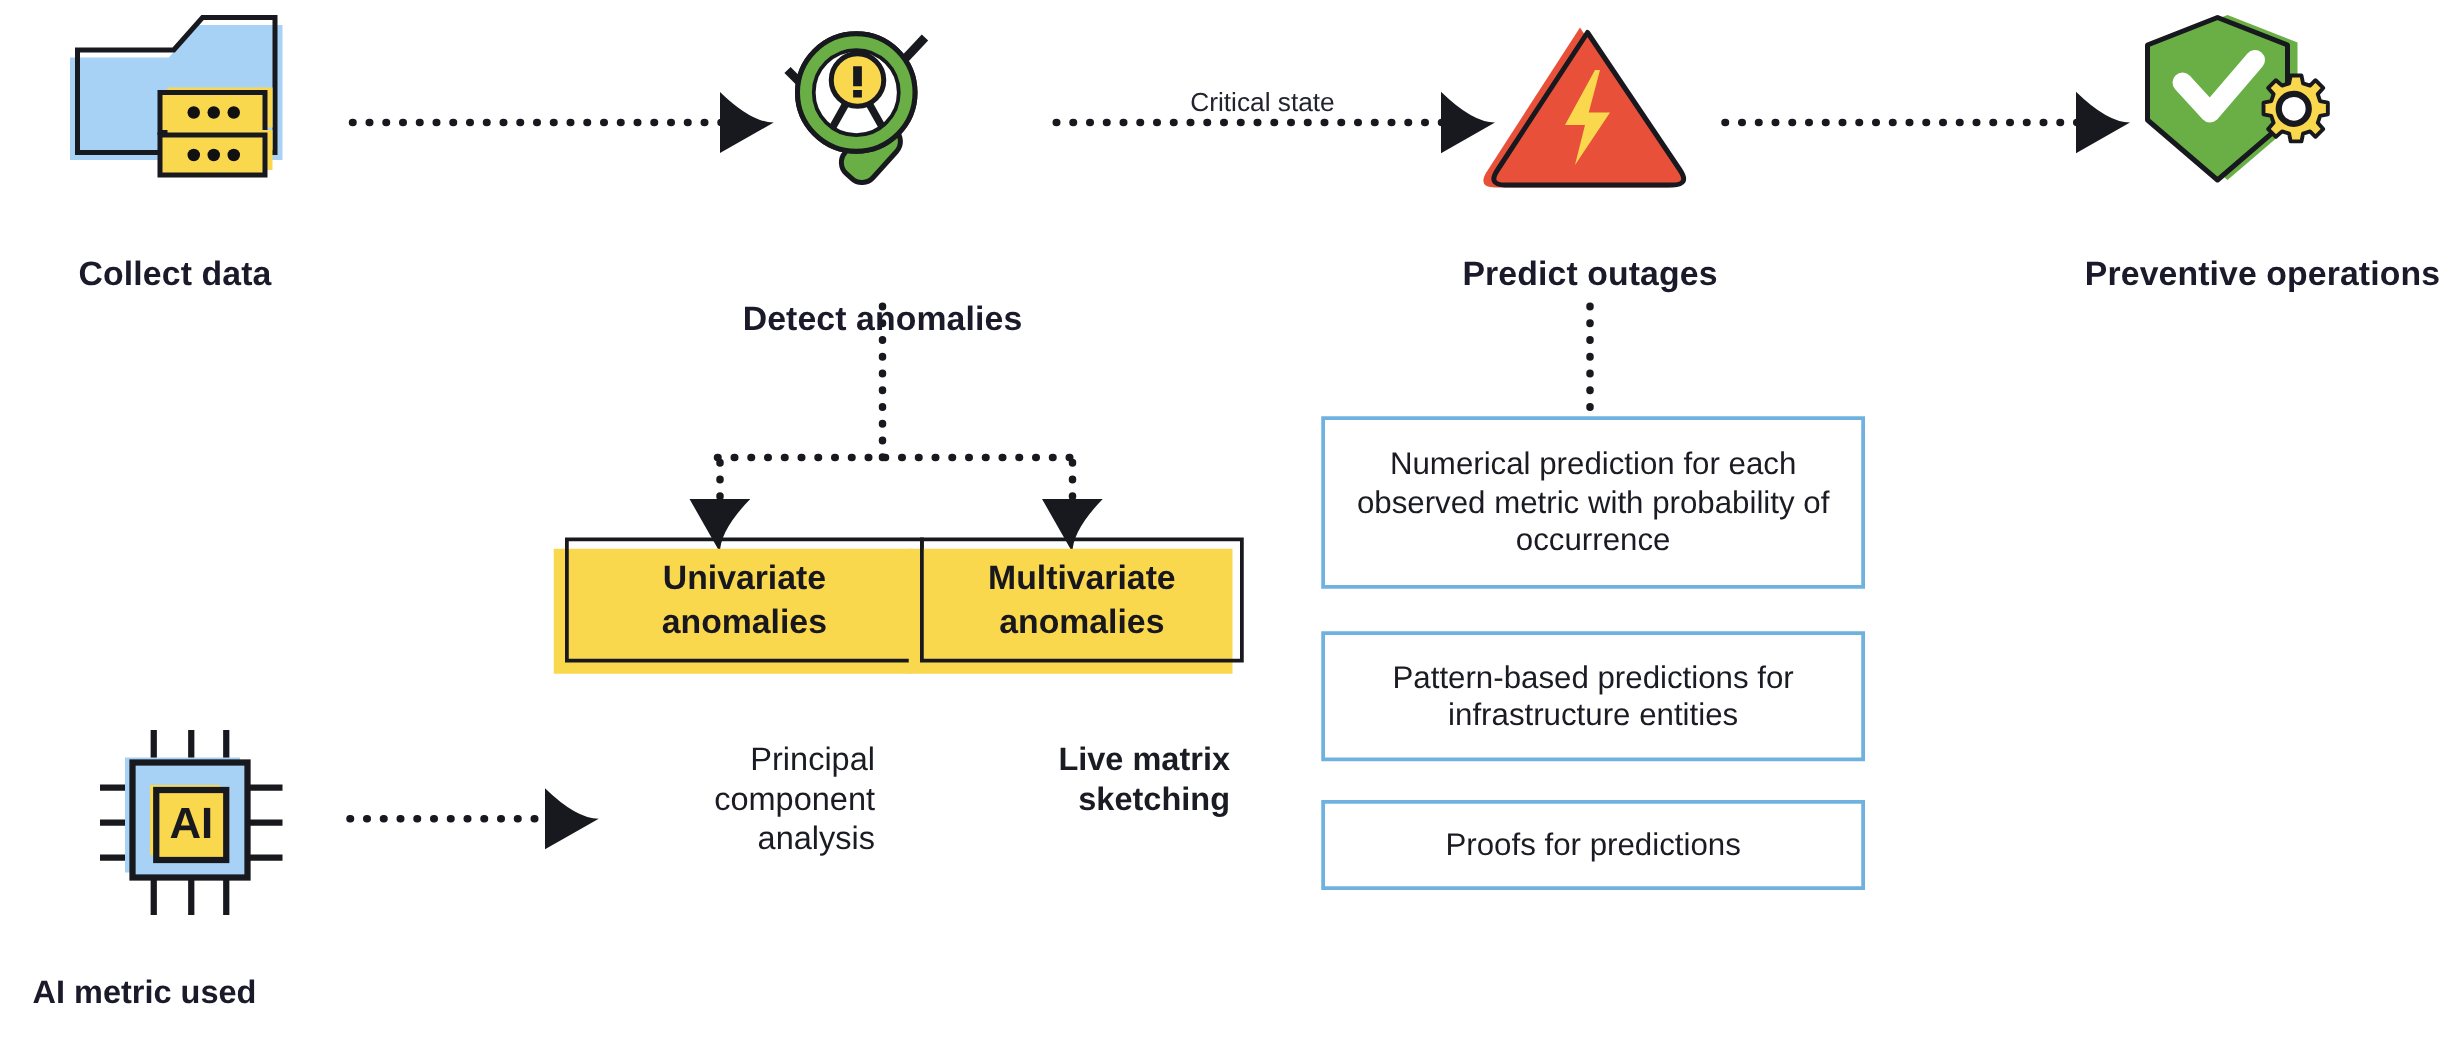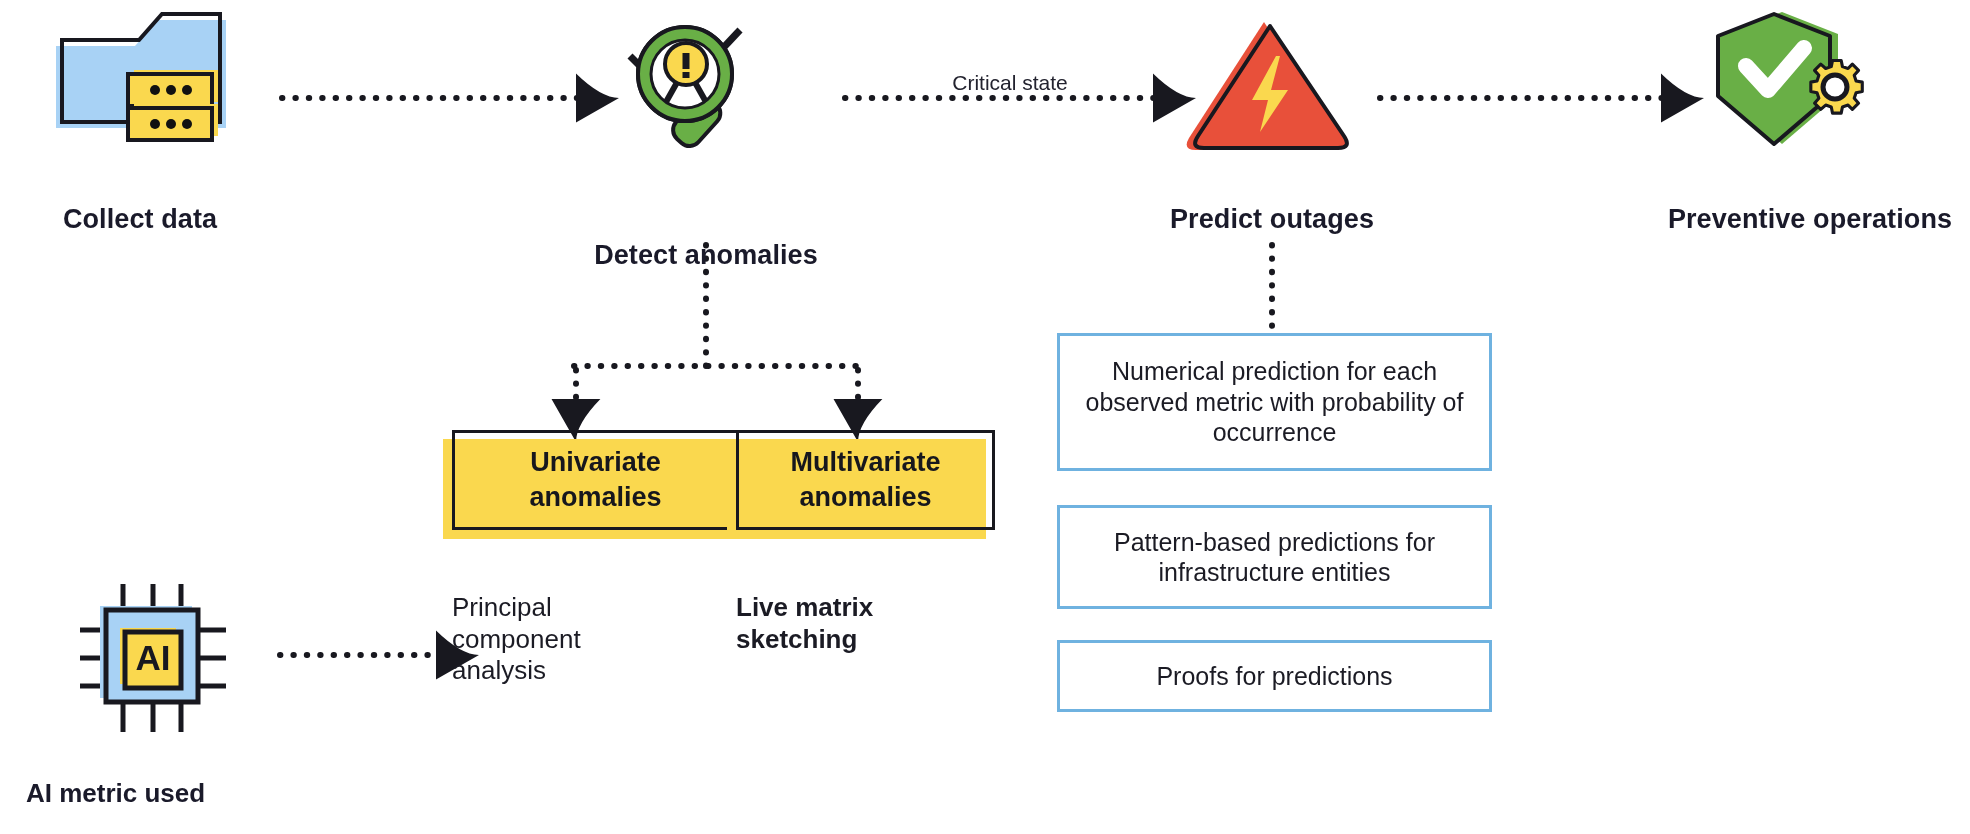--- a/index.html
+++ b/index.html
@@ -35,21 +35,21 @@
   
   .bbox{
     position:absolute;background:#ffffff;border:3px solid #6FB2E0;box-sizing:border-box;
     display:flex;align-items:center;justify-content:center;text-align:center;
     font-size:25px;line-height:1.22;color:#1b1b24;padding:18px 14px;
   }
 
   
   .caption{
     position:absolute;font-size:26px;line-height:1.22;color:#1b1b24;
-    text-align:left;
+    text-align:right;
   }
 
   svg{display:block;overflow:visible;}
   .flowsvg{position:absolute;left:0;top:0;width:1970px;height:834px;pointer-events:none;}
 </style>
 </head>
 <body>
 
 <div class="stage">
 

